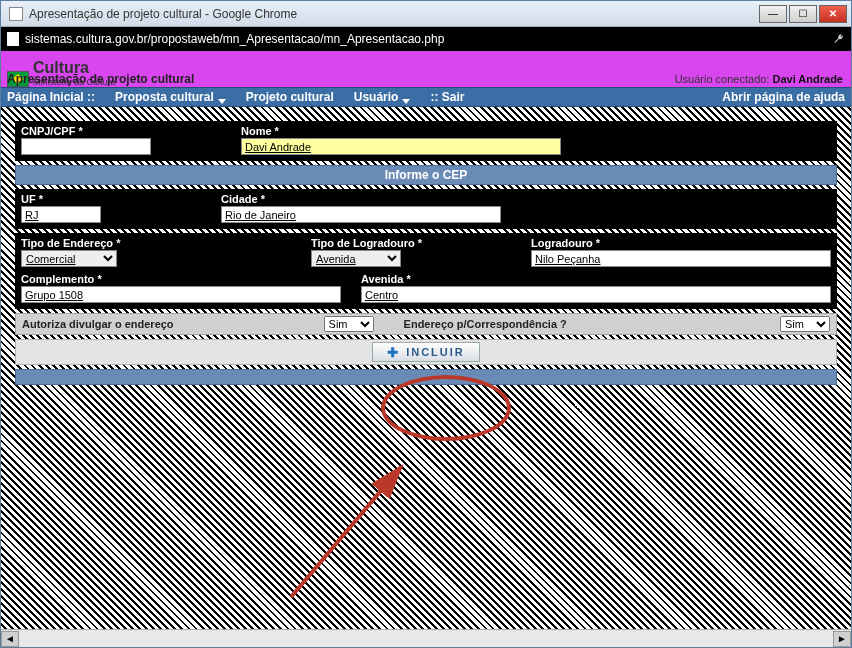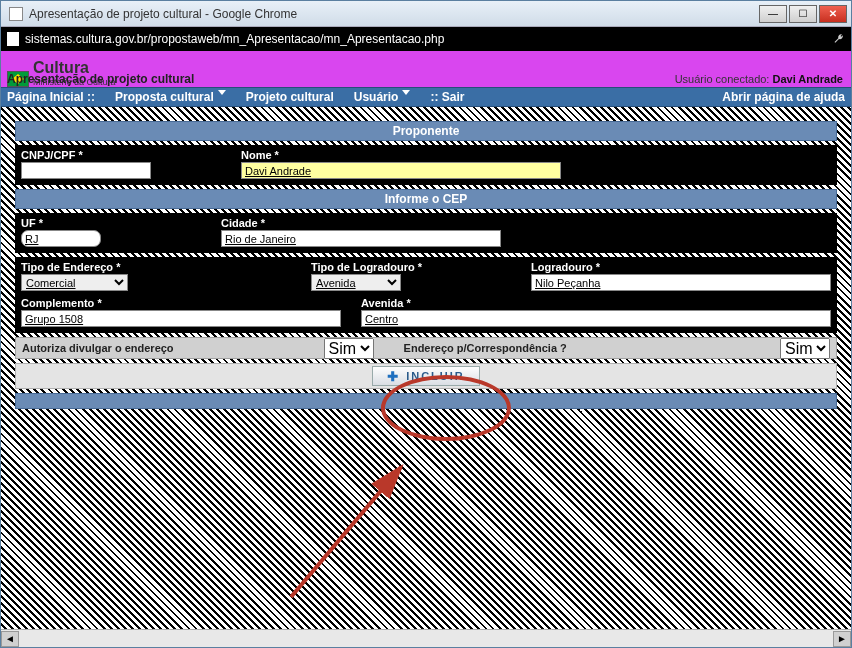--- a/index.html
+++ b/index.html
@@ -21,42 +21,42 @@
   .banner { background:#d946ef; height:36px; display:flex; align-items:flex-end; padding:2px 6px 0 6px; position:relative; }
   .banner .flag { width:22px; height:16px; background: linear-gradient(#009b3a 0 100%); position:relative; margin-right:4px; border:1px solid #555; }
   .banner .flag::after{content:"";position:absolute;inset:2px 4px;background:#ffdf00;clip-path:polygon(50% 0,100% 50%,50% 100%,0 50%);}
   .banner .cultura { font-size:16px; font-weight:bold; color:#333; line-height:1; }
   .banner .subcult { font-size:9px; color:#333; display:block; }
   .banner .subtitle { position:absolute; left:6px; bottom:1px; font-size:12px; font-weight:bold; color:#222; }
   .userline { position:absolute; right:8px; bottom:2px; font-size:11px; color:#333;margin-top:9px; }
   .userline b { color:#111; }
 
   .menubar { background:#3a6ea5; height:20px; display:flex; align-items:center; color:#fff; font-size:12px; font-weight:bold; padding:0 6px; gap:20px; border-top:1px solid #274e78; border-bottom:1px solid #274e78; }
-  .menubar .mi { display:flex; align-items:flex-start; gap:4px; cursor:pointer; }
+  .menubar .mi { display:flex; align-items:flex-end; gap:4px; cursor:pointer; }
   .caret { width:0;height:0;border-left:4px solid transparent;border-right:4px solid transparent;border-top:5px solid #fff; }
   .menubar .spacer { flex:1; }
 
   .content { flex:1; position:relative; overflow:hidden; }
   .hatched { position:absolute; inset:0; background: repeating-linear-gradient(45deg,#000 0 2px,#fff 2px 5px); }
   .formwrap { position:absolute; left:14px; right:14px; top:14px; }
 
   .sectionbar { background:#6a8bb5; height:20px; color:#fff; font-size:12px; font-weight:bold; display:flex; align-items:center; justify-content:center; border:1px solid #476a96; margin-bottom:4px; }
 
   .blackpanel { background:#000; padding:4px 6px 6px 6px; margin-bottom:4px;text-decoration:underline; }
   .row { display:flex; gap:20px; }
   .field { display:flex; flex-direction:column; }
   .flabel { color:#fff; font-size:11px; font-weight:bold; margin-bottom:1px; }
   .input { height:17px; font-size:11px; padding:0 3px; border:1px solid #888; background:#fff; }
   .input.y { background:#ffffa0; }
   .select { height:17px; font-size:11px; border:1px solid #888; background:#eee; }
 
   .graybar { background:#d0d0d0; height:22px; display:flex; align-items:center; padding:0 6px; font-size:11px; font-weight:bold; color:#222; border:1px solid #a0a0a0; margin-bottom:4px; }
   .graybar .lab { flex:0 0 auto; }
   .graybar .sel { margin-left:auto; }
-  .graybar select { font-size:16px; }
+  .graybar select { font-size:11px; }
 
   .actionbar { background:#e4e4e4; height:26px; display:flex; align-items:center; justify-content:center; border:1px solid #b0b0b0; }
   .incluir-btn { height:20px; padding:0 14px; font-size:11px; font-weight:bold; color:#2a5a8a; letter-spacing:2px; background:linear-gradient(#fdfdfd,#dadee4); border:1px solid #9aa; display:flex; align-items:center; gap:6px; cursor:pointer; }
   .plus { color:#1e6fbf; font-weight:bold; font-size:13px; }
 
   .footbar { background:#6a8bb5; height:16px; border:1px solid #476a96; margin-top:4px; }
 
   .scroll-h { position:absolute; left:0; right:0; bottom:0; height:18px; background:#e8e8e8; border-top:1px solid #aaa; display:flex; align-items:center; }
   .scroll-h .arrow { width:18px;height:16px;background:#d0d0d0;border:1px solid #999;font-size:10px;display:flex;align-items:center;justify-content:center; }
   .scroll-h .track { flex:1; }
@@ -123,55 +123,54 @@
     <div class="mi">
         <span>Abrir página de ajuda</span>
       </div>
   </div>
 
   <div class="content">
     <div class="hatched"></div>
 
     <div class="formwrap">
 
-      <div class="sectionbar">Proponente</div>
 
       <div class="blackpanel">
         <div class="row">
           <div class="field" style="width:200px">
             <span class="flabel">CNPJ/CPF *</span>
             <input class="input" style="width: 130px;" value="">
           </div>
           <div class="field" style="flex:1">
             <span class="flabel">Nome *</span>
             <input class="input y" style="width: 320px;" value="Davi Andrade">
           </div>
         </div>
       </div>
 
       <div class="sectionbar">Informe o CEP</div>
 
       <div class="blackpanel">
         <div class="row">
           <div class="field" style="width:180px">
             <span class="flabel">UF *</span>
-            <input class="input" style="width: 80px; border-radius: 7px;" value="RJ">
+            <input class="input" style="width: 80px;" value="RJ">
           </div>
           <div class="field" style="flex:1">
             <span class="flabel">Cidade *</span>
             <input class="input" style="width: 280px;" value="Rio de Janeiro">
           </div>
         </div>
       </div>
 
       <div class="blackpanel">
         <div class="row" style="margin-bottom:6px">
           <div class="field" style="width:270px">
             <span class="flabel">Tipo de Endereço *</span>
-            <select class="select" style="width:107px"><option>Comercial</option></select>
+            <select class="select" style="width:96px"><option>Comercial</option></select>
           </div>
           <div class="field" style="width:200px">
             <span class="flabel">Tipo de Logradouro *</span>
             <select class="select" style="width:90px"><option>Avenida</option></select>
           </div>
           <div class="field" style="flex:1">
             <span class="flabel">Logradouro *</span>
             <input class="input" style="width: 100%;" value="Nilo Peçanha">
           </div>
         </div>

